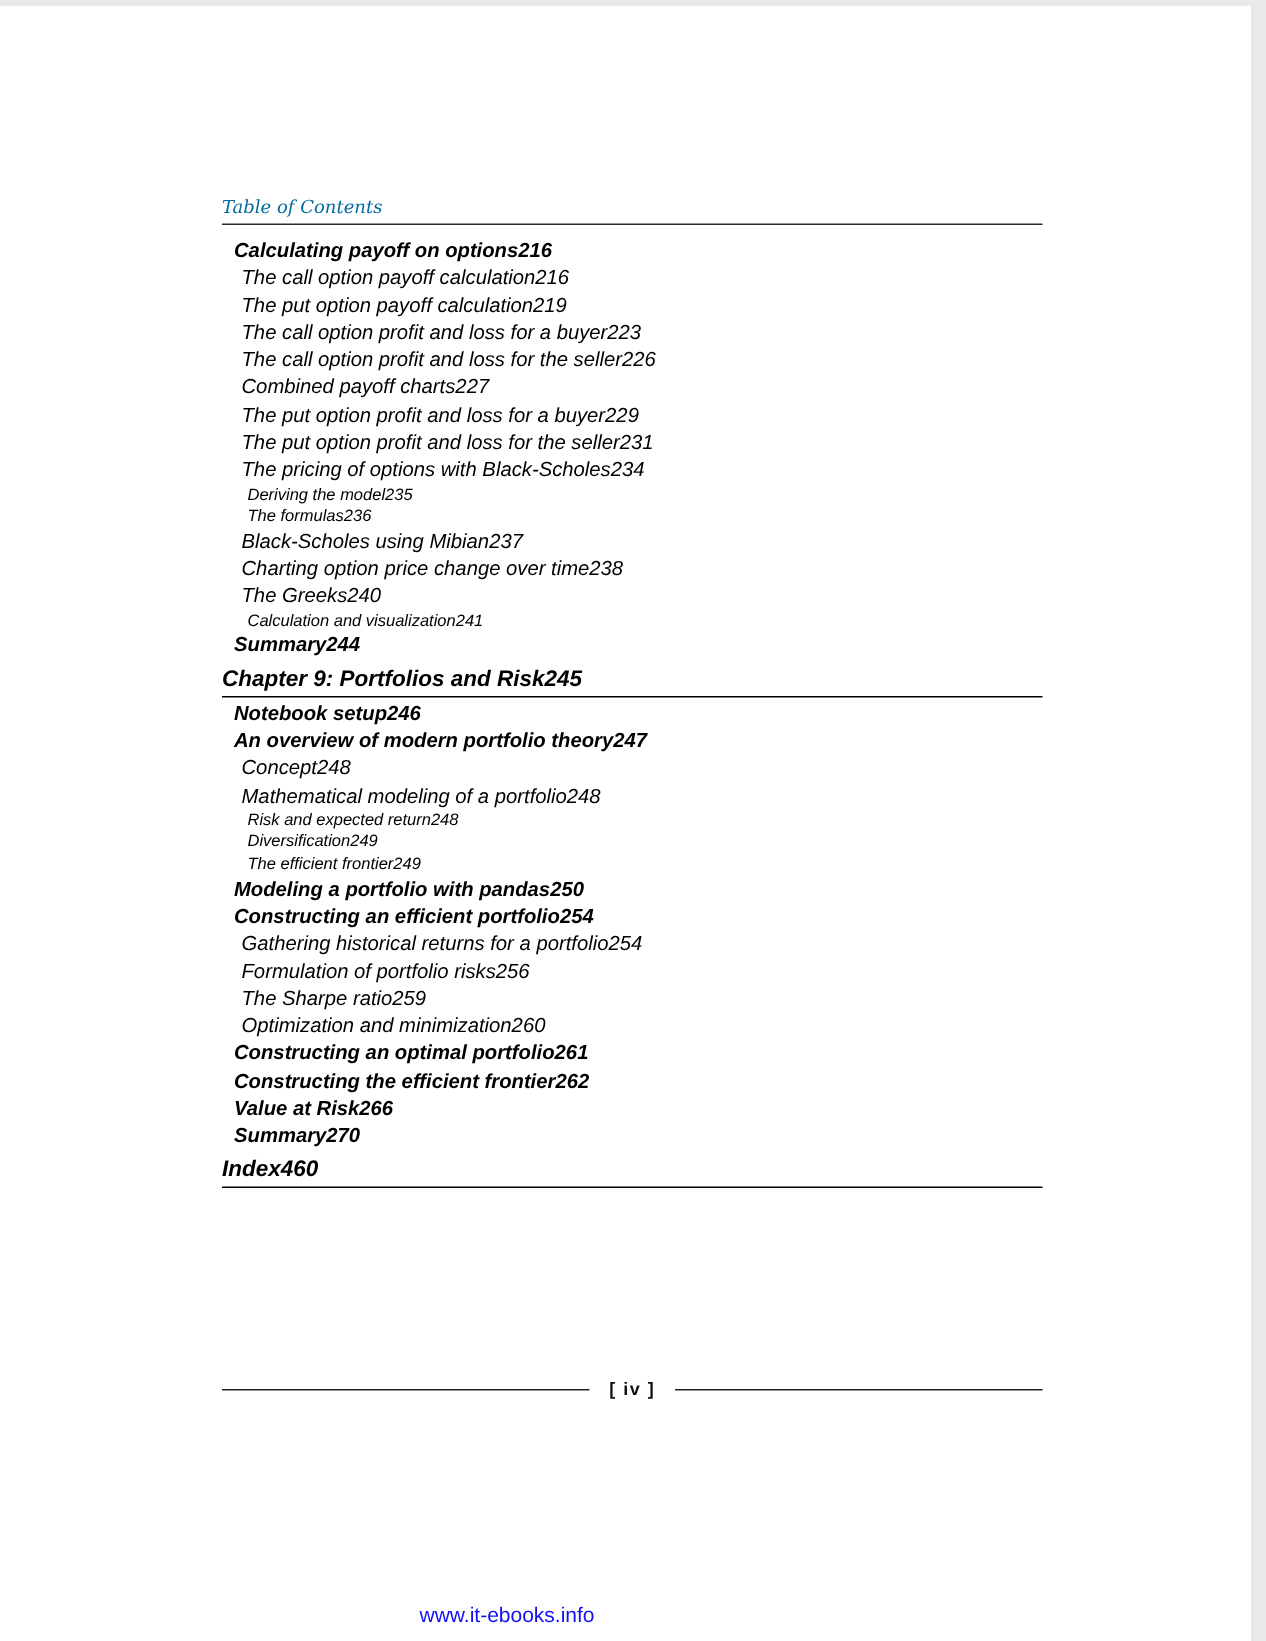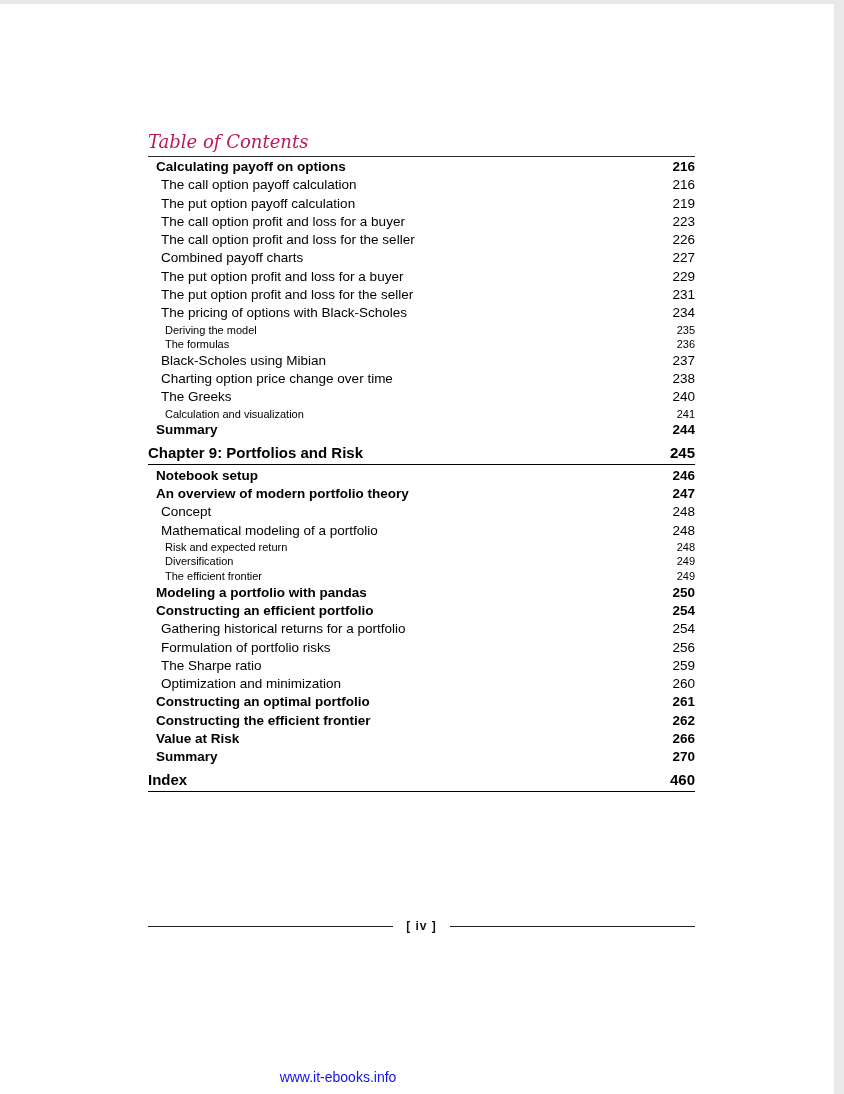--- a/index.html
+++ b/index.html
@@ -15,35 +15,36 @@
     position: absolute;
     left: 0; top: 4px;
     width: 834px; height: 1090px;
     background: #ffffff;
   }
   .toc-header {
     position: absolute;
     left: 148px; top: 127px; width: 547px;
     font-family: "DejaVu Serif", serif;
     font-style: italic;
-    font-size: 18px;
-    color: #be185d;
+    font-size: 12px;
+    color: #0369a1;
     padding-bottom: 4px;
     border-bottom: 1.5px solid #2a2a2a;
   }
   .toc {
     position: absolute;
     left: 148px; top: 154px; width: 547px;
   }
   .toc-row {
     display: flex;
-    justify-content: space-between;
+    justify-content: flex-start;
     align-items: baseline;
     box-sizing: border-box;
     width: 100%;
+    font-style: italic;
   }
   .toc-row .lbl { white-space: nowrap; }
   .toc-row .pg  { white-space: nowrap; }
   .toc-row.h1 {
     font-weight: bold;
     font-size: 13.5px;
     line-height: 18.3px;
     padding-left: 8px;
   }
   .toc-row.h2 {
@@ -58,21 +59,20 @@
   }
   .toc-row.chapter {
     font-weight: bold;
     font-size: 15px;
     line-height: 19px;
     padding-left: 0;
     padding-bottom: 2px;
     margin-top: 3px;
     margin-bottom: 2px;
     border-bottom: 1.6px solid #000;
-    gap: 44px;
   }
   .footer {
     position: absolute;
     left: 148px; top: 915px; width: 547px;
     display: flex;
     align-items: center;
     font-weight: bold;
     font-size: 12px;
     color: #111;
   }

